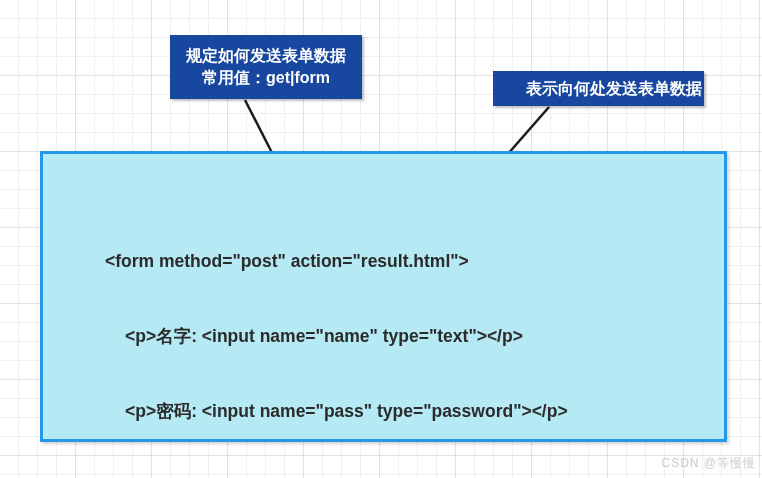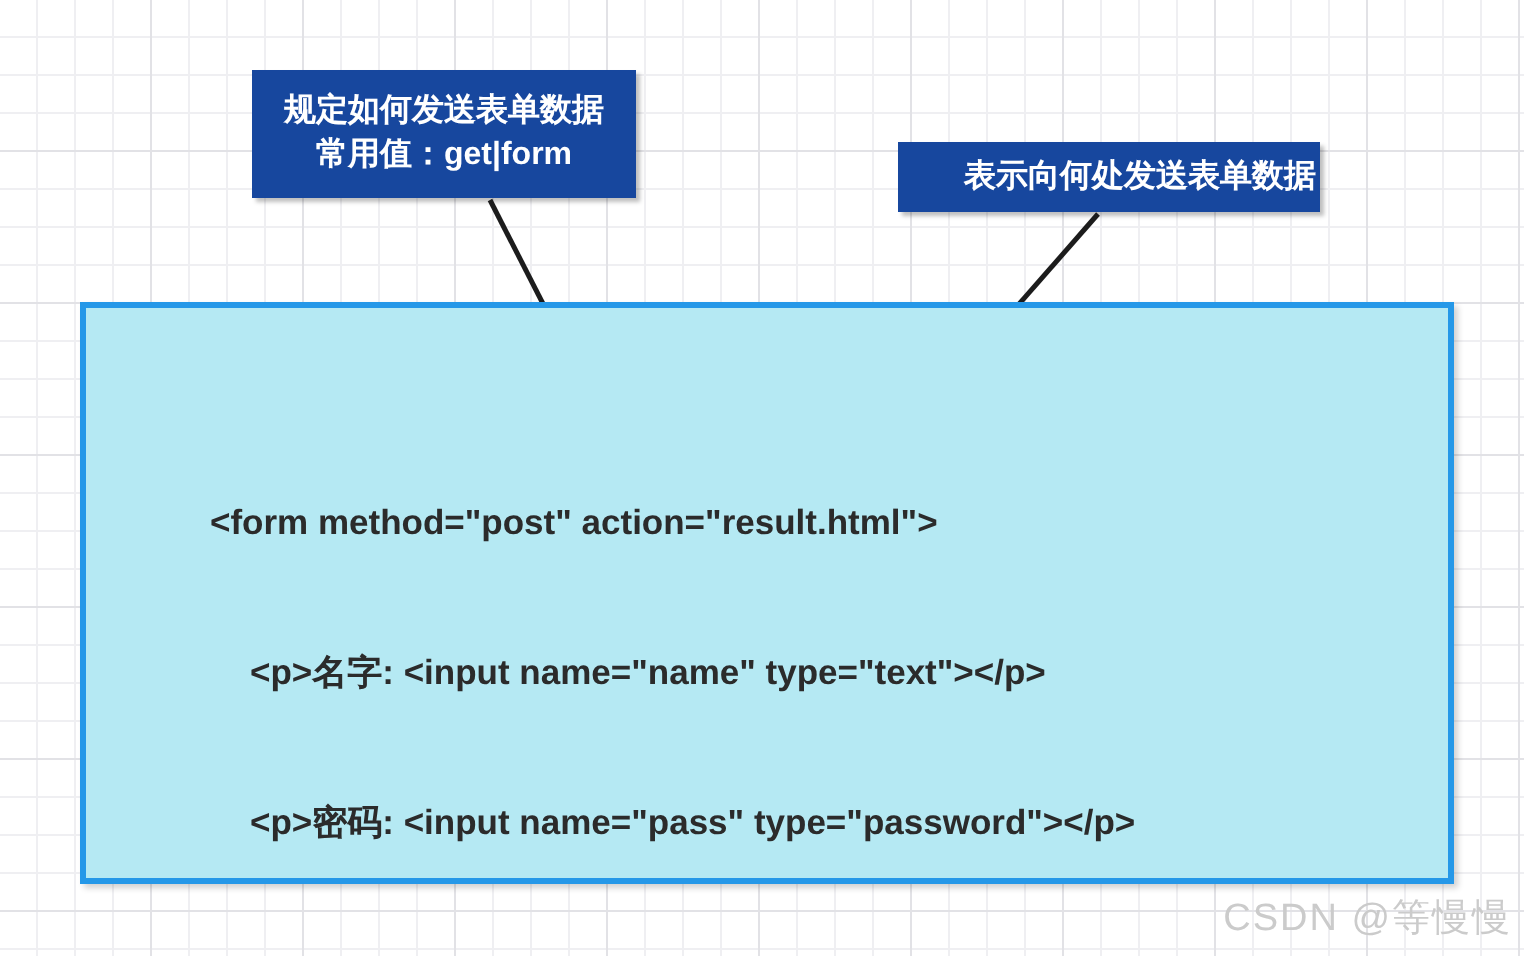--- a/index.html
+++ b/index.html
@@ -28,20 +28,21 @@
     font-weight: bold;
     font-size: 16px;
     line-height: 22px;
     display: flex;
     flex-direction: column;
     align-items: center;
     justify-content: center;
     text-align: center;
     box-shadow: 2px 2px 2px rgba(0,0,0,0.25);
     white-space: nowrap;
+    margin-left: 44px;
   }
   .callout-method { left: 126px; top: 35px; width: 192px; height: 64px; }
   .callout-action { left: 449px; top: 71px; width: 211px; height: 35px; padding-left: 31px; }
 
   .arrows {
     position: absolute;
     left: 0; top: 0;
     width: 762px; height: 478px;
     pointer-events: none;
   }
@@ -64,21 +65,21 @@
     color: #2b2b2b;
     white-space: pre;
   }
   .code-line.i0 { padding-left: 0; }
   .code-line.i1 { padding-left: 20px; }
 
   .watermark {
     position: absolute;
     right: 6px;
     bottom: 6px;
-    font-size: 19px;
+    font-size: 12px;
     color: #cbcbcb;
     letter-spacing: 1px;
   }
 </style>
 </head>
 <body>
 
 <div class="stage">
 
   <div class="callout callout-method">

